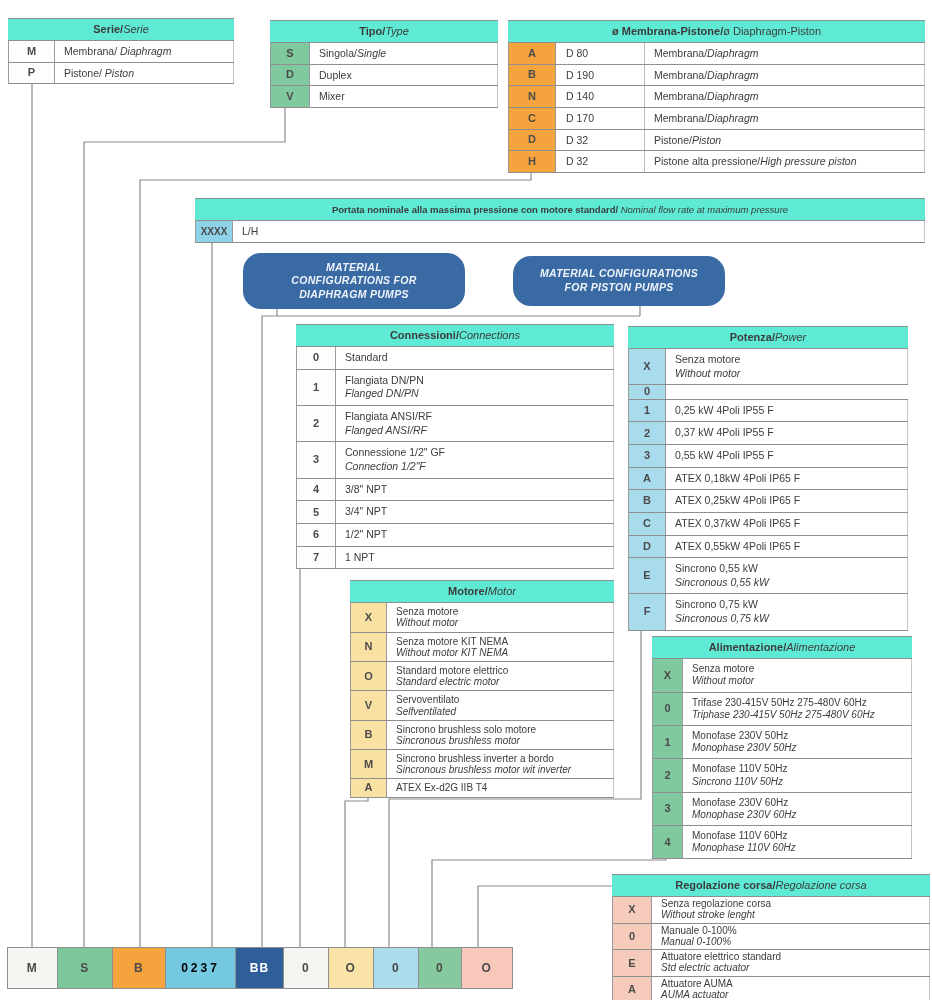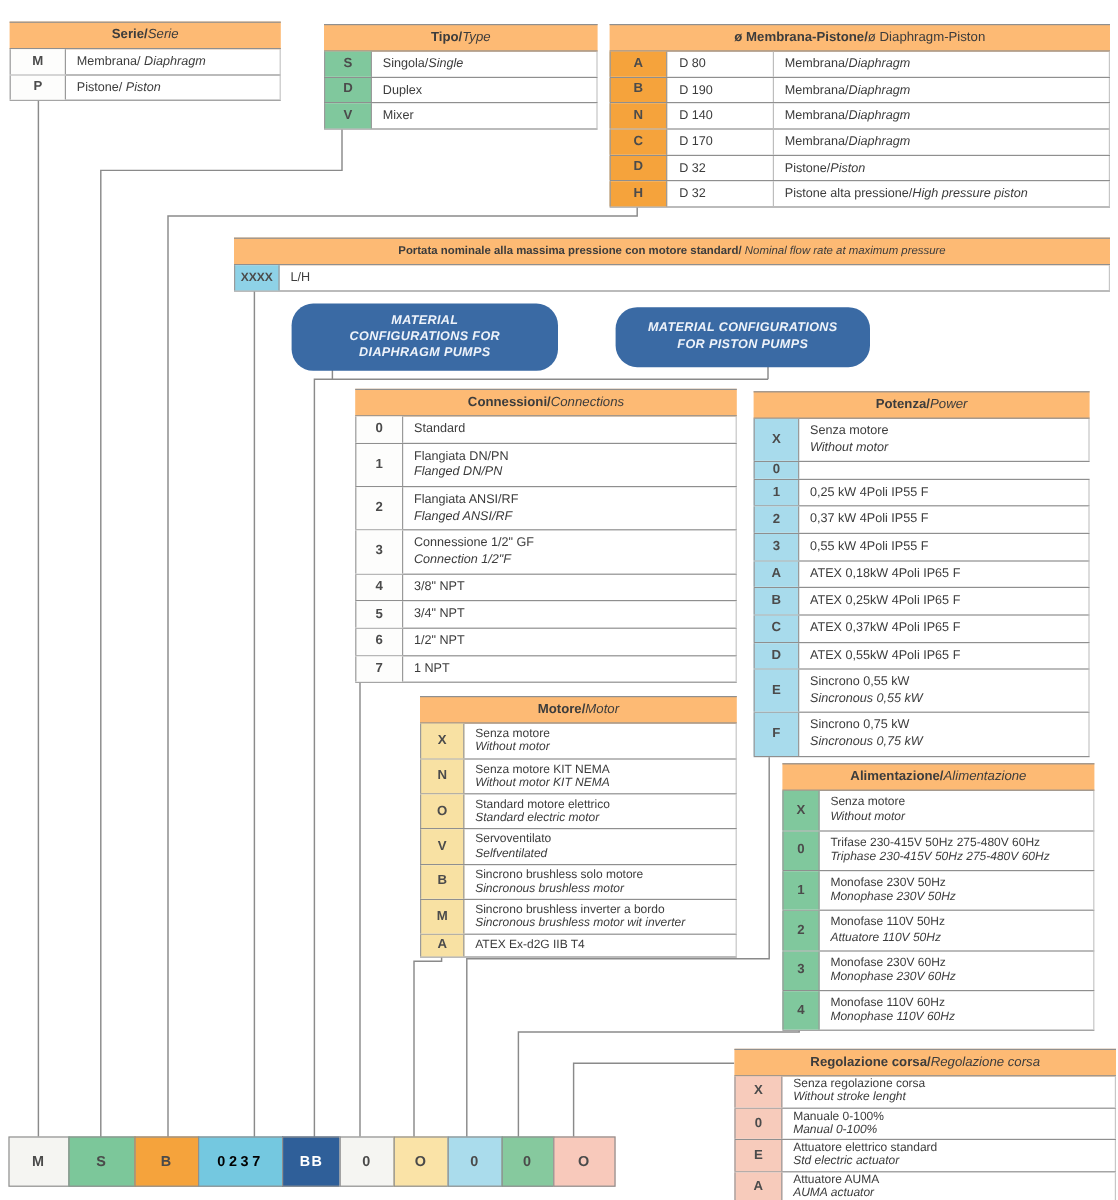--- a/index.html
+++ b/index.html
@@ -1,21 +1,21 @@
 <!DOCTYPE html>
 <html><head>
 <meta charset="utf-8">
 <style>
   html,body{margin:0;padding:0;background:#fff;font-family:"Liberation Sans",sans-serif;color:#3c3c3c;}
   #canvas{position:relative;width:932px;height:1000px;background:#fff;overflow:hidden;}
   svg.lines{position:absolute;left:0;top:0;z-index:1;}
   svg.lines path{fill:none;stroke:#8a8a8a;stroke-width:1.2;}
 
   .tbl{position:absolute;z-index:2;background:#fff;font-size:10.5px;line-height:1.2;}
-  .hdr{background:#fdba74;border-top:1px solid #8f8f8f;border-bottom:1px solid #8f8f8f;
+  .hdr{background:#5eead4;border-top:1px solid #8f8f8f;border-bottom:1px solid #8f8f8f;
        text-align:center;font-weight:700;font-size:11px;padding:4px 2px;}
   .hdr .hen{font-style:italic;font-weight:400;}
   .t-membrana .hdr .hen{font-style:normal;font-weight:400;}
   .row{display:flex;align-items:stretch;border-bottom:1px solid #8f8f8f;}
   .code-cell{flex:0 0 38px;display:flex;align-items:center;justify-content:center;
              border-left:1px solid #9a9a9a;border-right:1px solid #9a9a9a;
              font-weight:600;font-size:11px;color:#4b4b4b;}
   .size-cell{flex:0 0 78px;display:flex;align-items:center;padding-left:10px;
              border-right:1px solid #bdbdbd;}
   .desc{flex:1;padding:4px 9px;display:flex;flex-direction:column;justify-content:center;border-right:1px solid #c6c6c6;}
@@ -460,21 +460,21 @@
           <div class="desc">
             <div class="line1"><span>Monofase 230V 50Hz</span></div>
             <div class="en line2">Monophase 230V 50Hz</div>
           </div>
         </div>
 
         <div class="row">
           <div class="code-cell">2</div>
           <div class="desc">
             <div class="line1"><span>Monofase 110V 50Hz</span></div>
-            <div class="en line2">Attuatore 110V 50Hz</div>
+            <div class="en line2">Sincrono 110V 50Hz</div>
           </div>
         </div>
 
         <div class="row">
           <div class="code-cell">3</div>
           <div class="desc">
             <div class="line1"><span>Monofase 230V 60Hz</span></div>
             <div class="en line2">Monophase 230V 60Hz</div>
           </div>
         </div>

